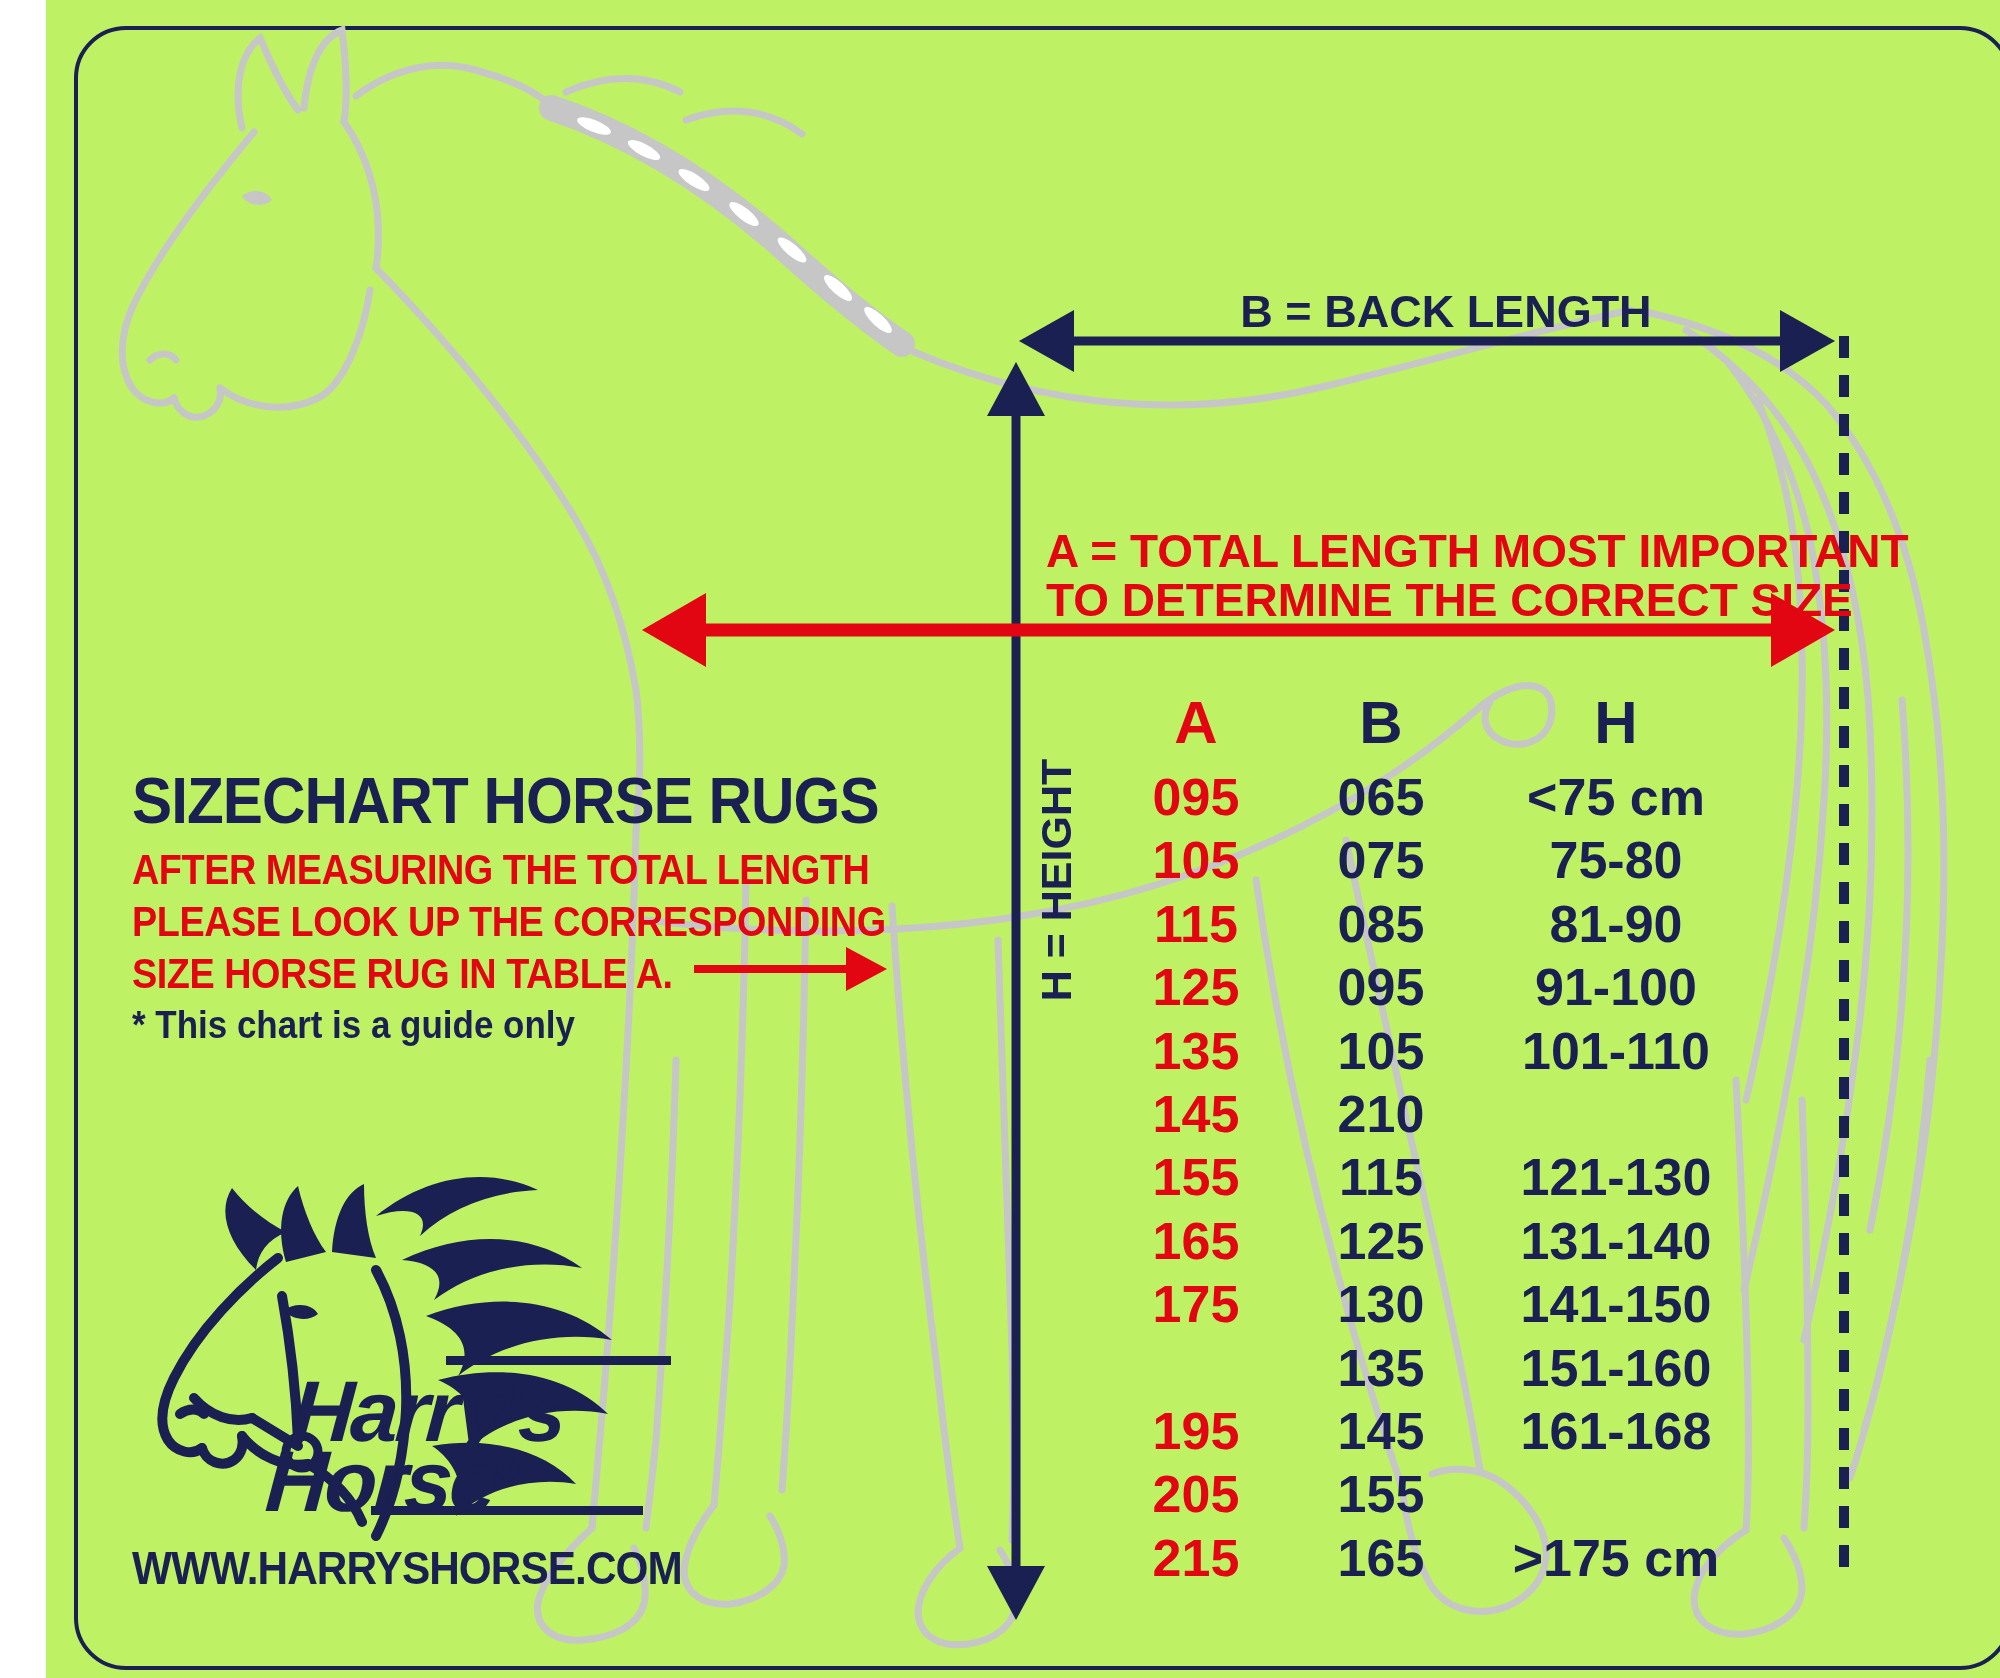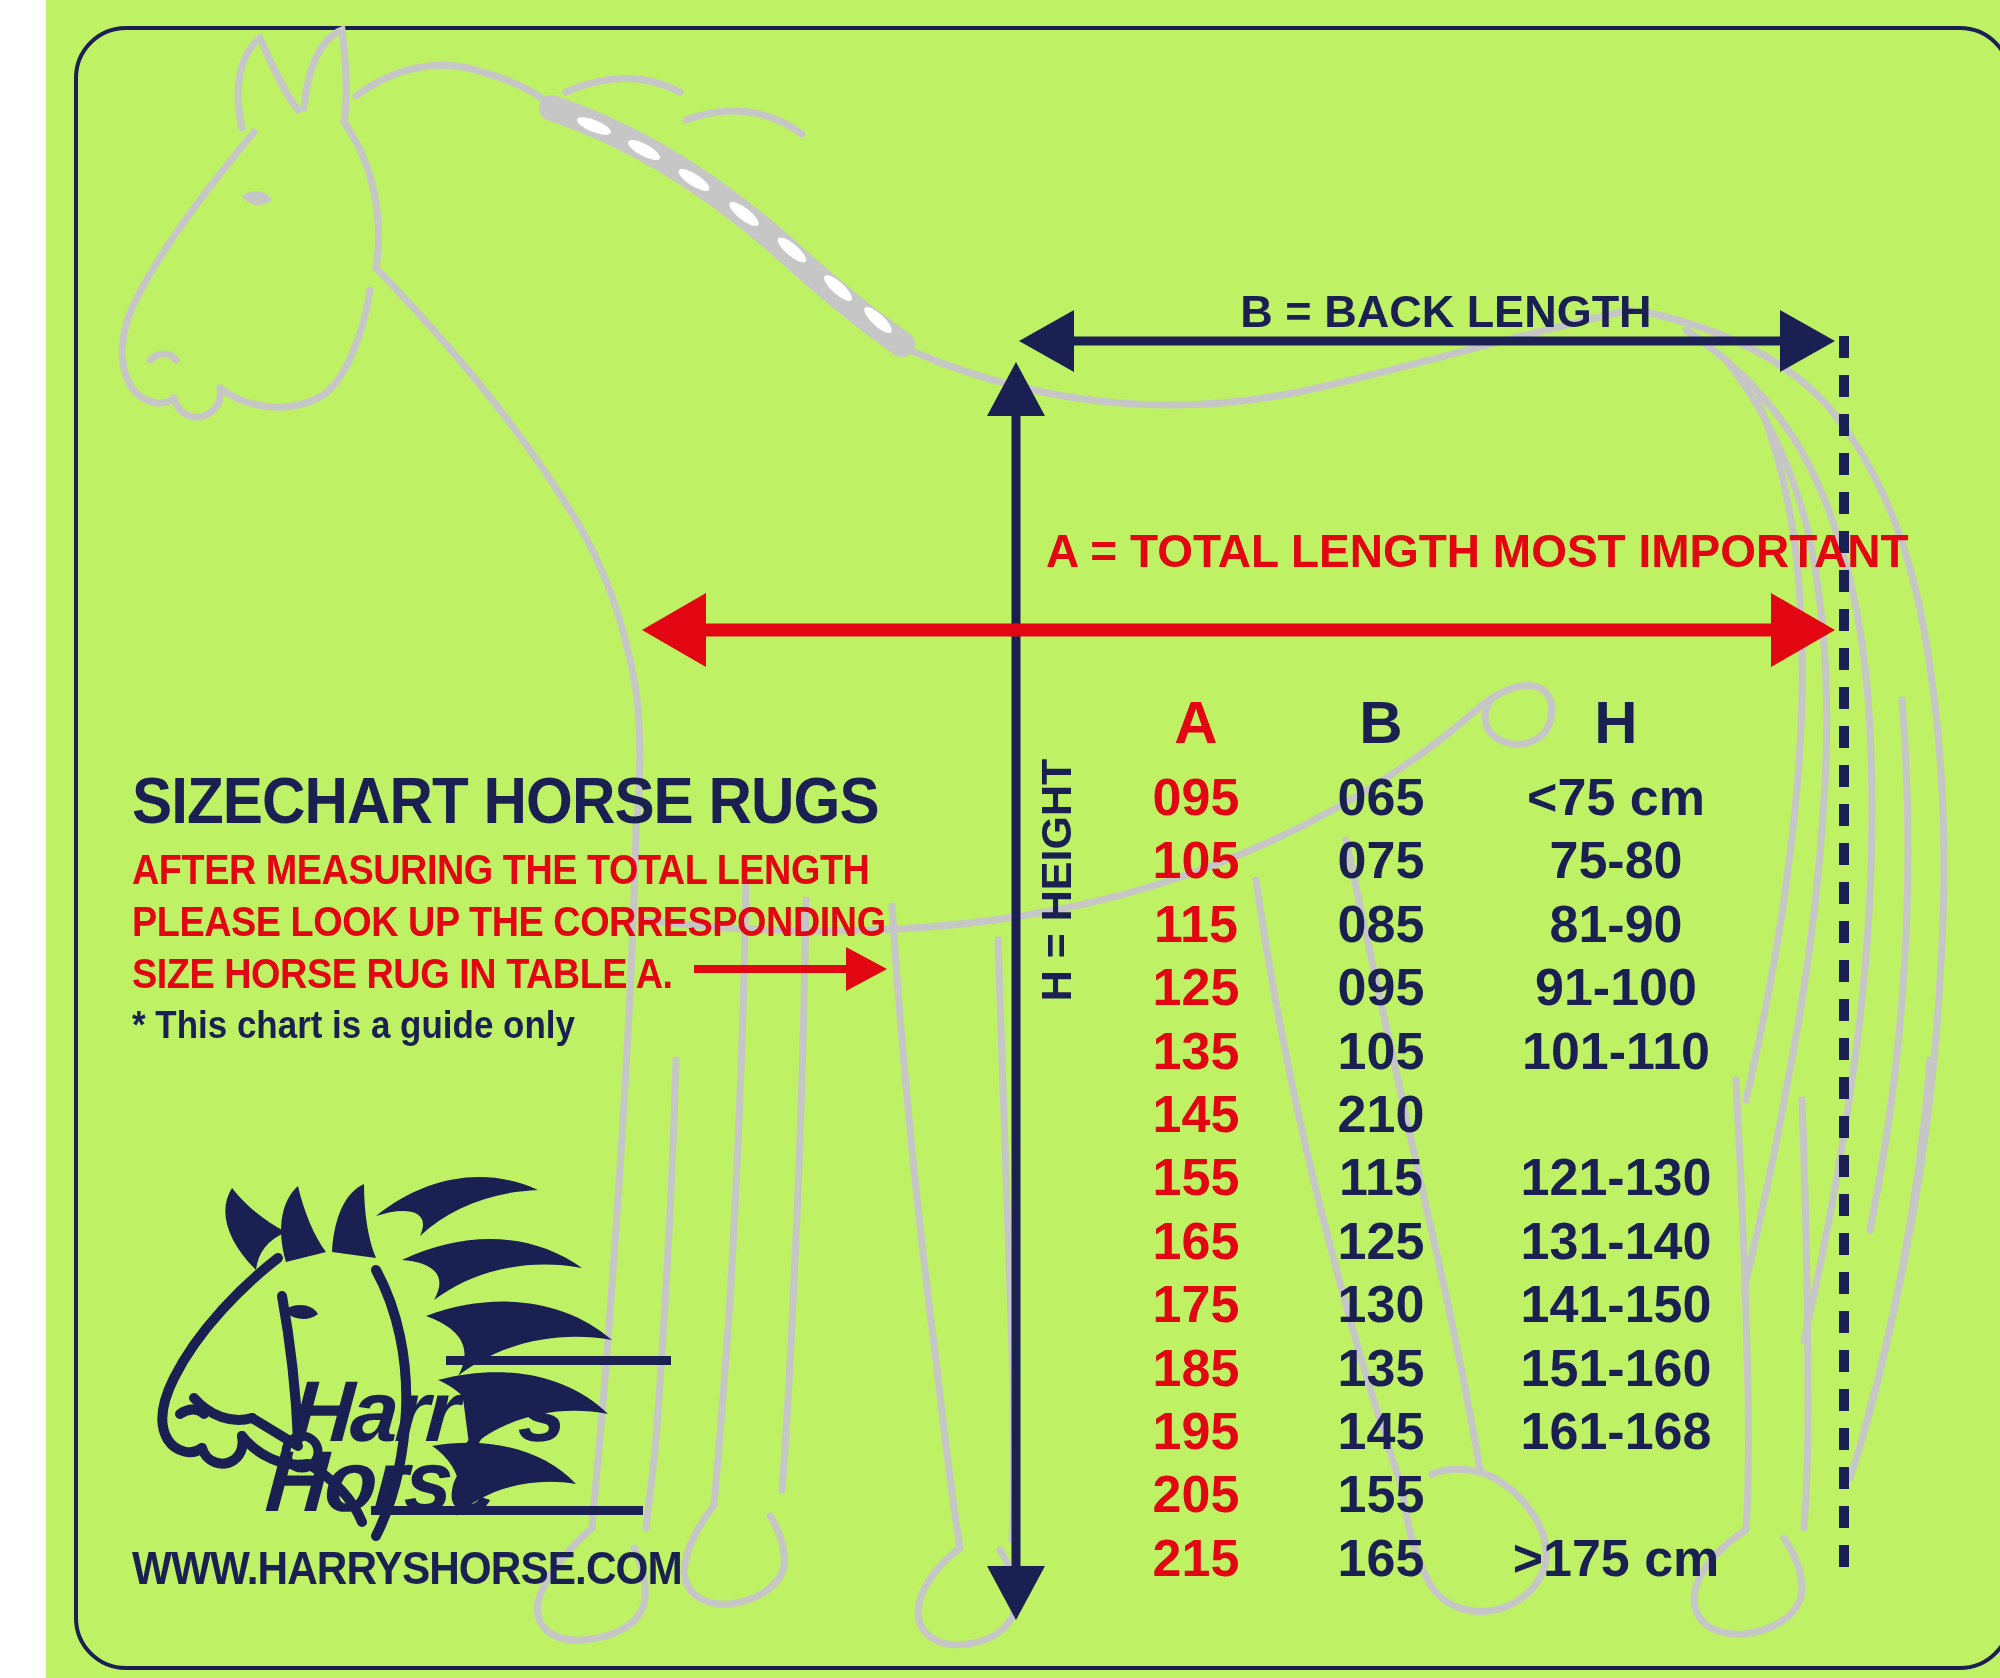--- a/index.html
+++ b/index.html
@@ -153,20 +153,21 @@
         <path d="M386,1446 C444,1436 498,1450 530,1484 C484,1476 438,1490 410,1516 C422,1488 408,1460 386,1446 Z"></path>
         <rect x="400" y="1356" width="225" height="9"></rect>
         <rect x="325" y="1506" width="272" height="9"></rect>
       </g>
     </g>
   </svg>
 
   <div class="txt b navy back-label">B = BACK LENGTH</div>
 
   <div class="txt b red a-label1">A = TOTAL LENGTH MOST IMPORTANT</div>
+  <div class="txt b red a-label2">TO DETERMINE THE CORRECT SIZE</div>
 
   <div class="txt b navy h-label">H = HEIGHT</div>
 
   <div class="txt b navy title">SIZECHART HORSE RUGS</div>
 
   <div class="txt b red instr i1">AFTER MEASURING THE TOTAL LENGTH</div>
   <div class="txt b red instr i2">PLEASE LOOK UP THE CORRESPONDING</div>
   <div class="txt b red instr i3">SIZE HORSE RUG IN TABLE A.</div>
 
   <div class="txt b navy note">* This chart is a guide only</div>
@@ -220,21 +221,20 @@
       <span class="ca">165</span>
       <span class="cb">125</span>
       <span class="ch">131-140</span>
     </div>
     <div class="trow">
       <span class="ca">175</span>
       <span class="cb">130</span>
       <span class="ch">141-150</span>
     </div>
     <div class="trow">
-      <span class="ca">185</span>
       <span class="cb">135</span>
       <span class="ch">151-160</span>
     </div>
     <div class="trow">
       <span class="ca">195</span>
       <span class="cb">145</span>
       <span class="ch">161-168</span>
     </div>
     <div class="trow">
       <span class="ca">205</span>

